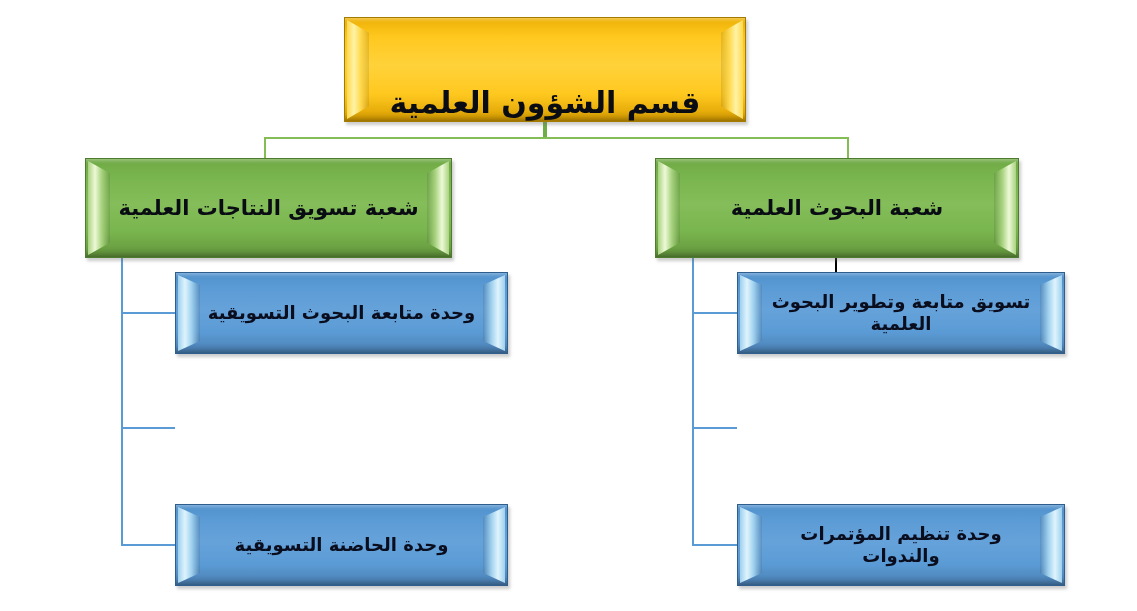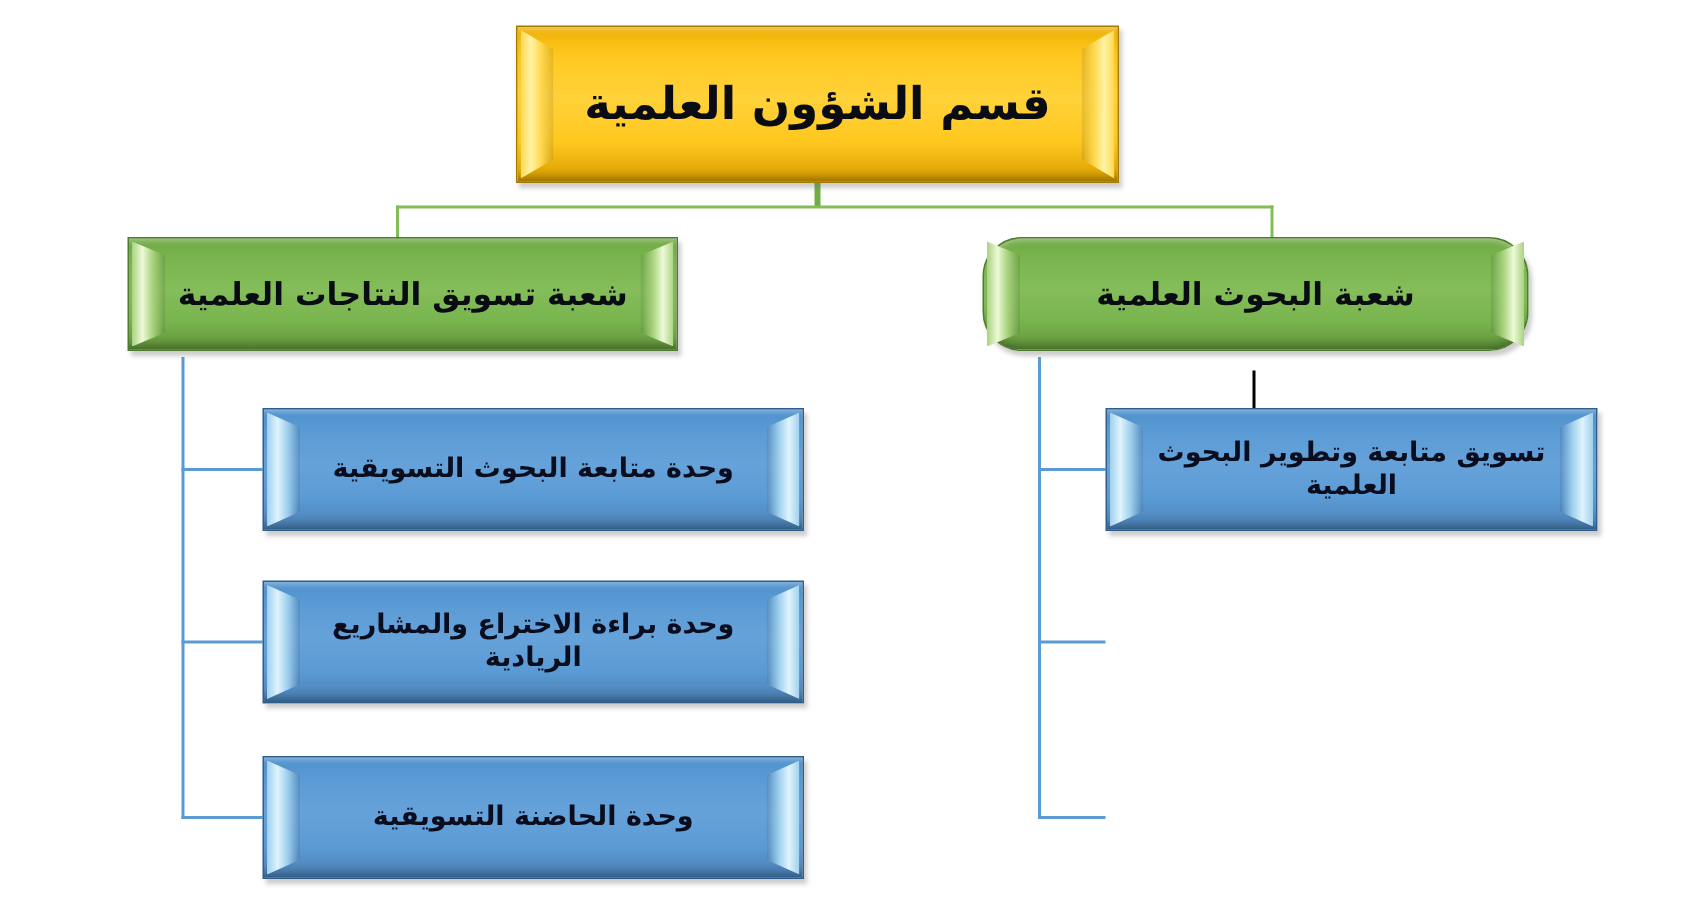--- a/index.html
+++ b/index.html
@@ -46,38 +46,39 @@
       var(--bevelA) 0%, var(--bevelB) 32%, var(--bevelA) 62%, rgba(0,0,0,0.10) 100%);
     clip-path: polygon(100% 0, 0 13%, 0 87%, 100% 100%);
   }
   .node span { position: relative; z-index: 2; padding: 0 30px; line-height: 1.25; }
 
   .root-node {
     --edge:#a37b00; --top:#edb004; --mid:#ffc81f; --hi:#ffd23a; --bot:#d99e00;
     --bevelA:#ffd84e; --bevelB:#fff3a6;
     left: 344px; top: 17px; width: 402px; height: 105px;
     font-size: 30px;
+    align-items: flex-end;
   }
   .branch-node {
     --edge:#4e7c2e; --top:#6fa945; --mid:#79b54e; --hi:#84bd59; --bot:#63953c;
     --bevelA:#a8d37f; --bevelB:#eef9d8;
-    top: 158px; height: 76px;
+    top: 158px; height: 100px;
     font-size: 21px;
   }
   .branch-left  { left: 85px;  width: 367px; }
-  .branch-right { left: 655px; width: 364px; border-radius: 26px; }
+  .branch-right { left: 655px; width: 364px; }
 
   .unit-node {
     --edge:#2e5e8e; --top:#4f90cb; --mid:#5b9bd5; --hi:#66a2da; --bot:#4a7fb2;
     --bevelA:#9fd0ee; --bevelB:#dff4fd;
     height: 82px;
     font-size: 18px;
     color: #0a0d1d;
   }
-  .units-left  { left: 175px; width: 361px; }
+  .units-left  { left: 175px; width: 333px; }
   .units-right { left: 737px; width: 328px; }
   .row-1 { top: 272px; }
   .row-2 { top: 387px; }
   .row-3 { top: 504px; }
 
   
   .line { position: absolute; }
   .green-stem   { left: 543px; top: 122px; width: 4px;  height: 16px; background: #6fae47; }
   .green-h      { left: 264px; top: 137px; width: 585px; height: 2px; background: #84bc55; }
   .green-drop-l { left: 264px; top: 137px; width: 2px;  height: 22px; background: #84bc55; }
@@ -123,24 +124,24 @@
   <div class="node branch-node branch-left">
     <span dir="rtl">شعبة تسويق النتاجات العلمية</span>
   </div>
   <div class="node branch-node branch-right">
     <span dir="rtl">شعبة البحوث العلمية</span>
   </div>
 
   <div class="node unit-node units-left row-1">
     <span dir="rtl">وحدة متابعة البحوث التسويقية</span>
   </div>
-  <div class="node unit-node units-left row-2">
-    <span dir="rtl">وحدة براءة الاختراع والمشاريع الريادية</span>
-  </div>
   <div class="node unit-node units-left row-3">
     <span dir="rtl">وحدة الحاضنة التسويقية</span>
   </div>
 
   <div class="node unit-node units-right row-1">
     <span dir="rtl">تسويق متابعة وتطوير البحوث العلمية</span>
   </div>
+  <div class="node unit-node units-right row-3">
+    <span dir="rtl">وحدة تنظيم المؤتمرات والندوات</span>
+  </div>
 
 </div>
 
 </body></html>

